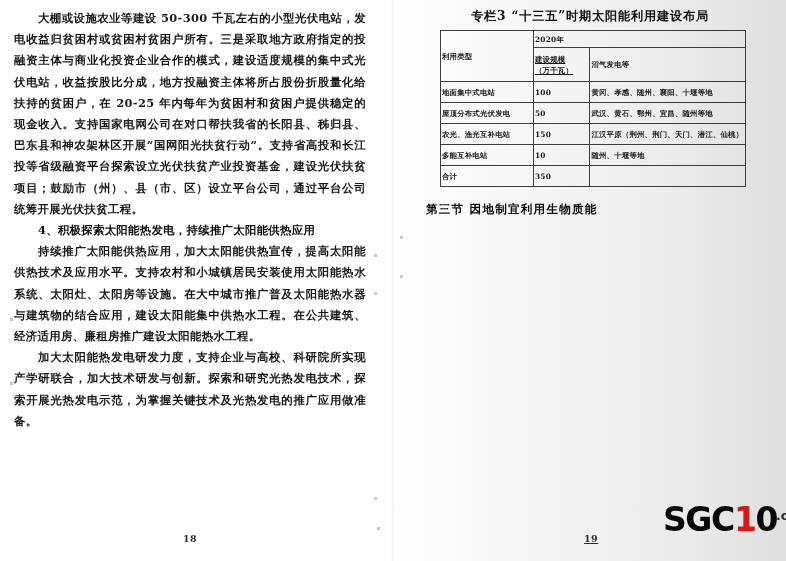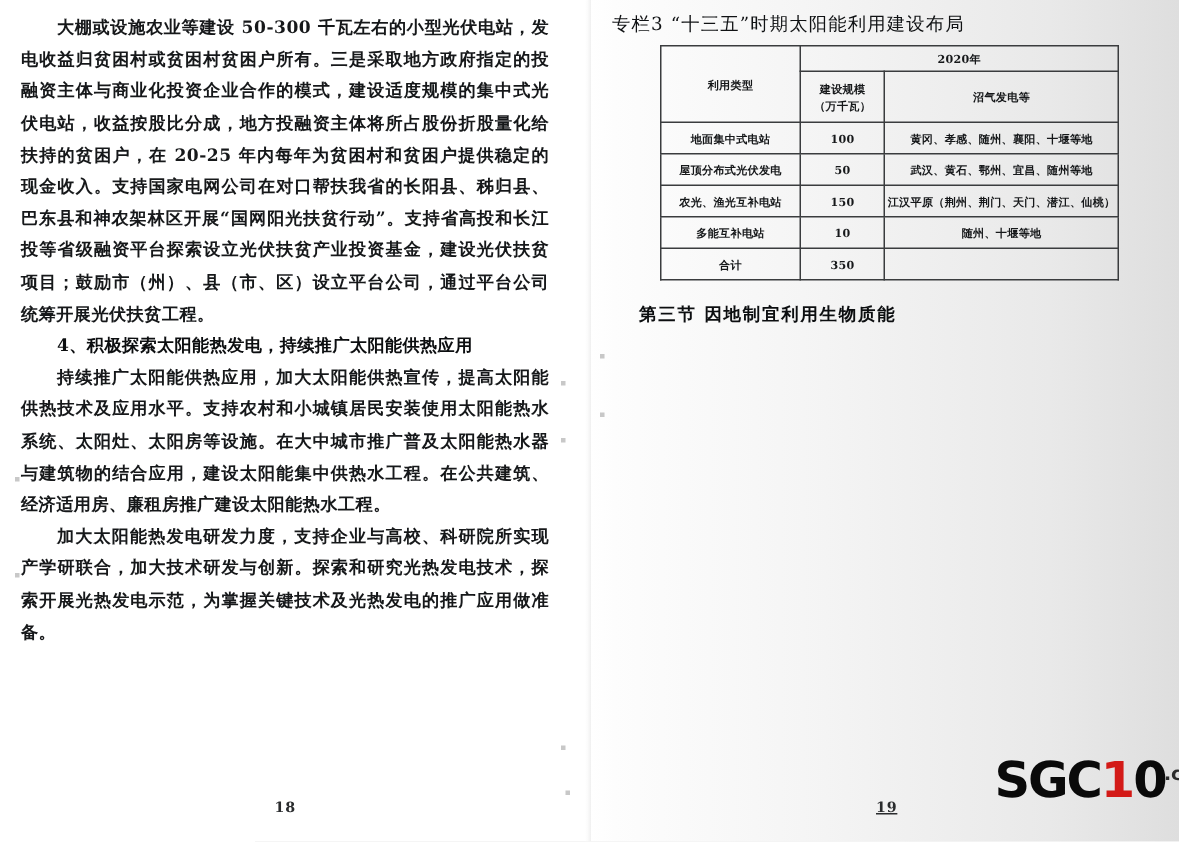--- a/index.html
+++ b/index.html
@@ -8,21 +8,21 @@
     background: #ffffff;
   }
   body {
     font-family: "DejaVu Serif", "Liberation Serif", serif;
   }
   #scan {
     position: relative;
     width: 786px;
     height: 561px;
     overflow: hidden;
-    background: #e5e5e5;
+    background: #fdba74;
   }
   
   .page {
     position: absolute;
     top: 0;
     height: 561px;
     box-sizing: border-box;
   }
   .page-left {
     left: 0;
@@ -83,47 +83,49 @@
   .sec-title {
     font-weight: 800;
     text-align: left;
     font-size: 11.6px;
     letter-spacing: 1.2px;
     color: #0c0e10;
     margin: 18px;
   }
   
   .box-title {
-    font-weight: 400;
+    text-align: center;
+    font-weight: 700;
     font-size: 12.2px;
     letter-spacing: 0.8px;
     color: #101214;
   }
   table.box {
     border-collapse: collapse;
     width: 100%;
     table-layout: fixed;
     font-size: 7.4px;
     color: #16181a;
     font-weight: 700;
   }
   table.box th,
   table.box td {
     border: 1px solid #3a3c3e;
-    text-align: center;
+    text-align: left;
     vertical-align: middle;
     padding: 2px 1px;
     line-height: 11px;
     letter-spacing: 0.2px;
   }
   table.box th {
     font-weight: 700;
   }
   .cell-two-line div {
     line-height: 11px;
+    text-decoration: underline;
   }
   .col-type  { width: 30.5%; }
   .col-scale { width: 18.5%; }
   .col-area  { width: 51%; }
   .year-head { height: 17px; }
   .tall-head { height: 34px; }
   .data-row td { height: 16px; }
   
   .folio {
     position: absolute;

